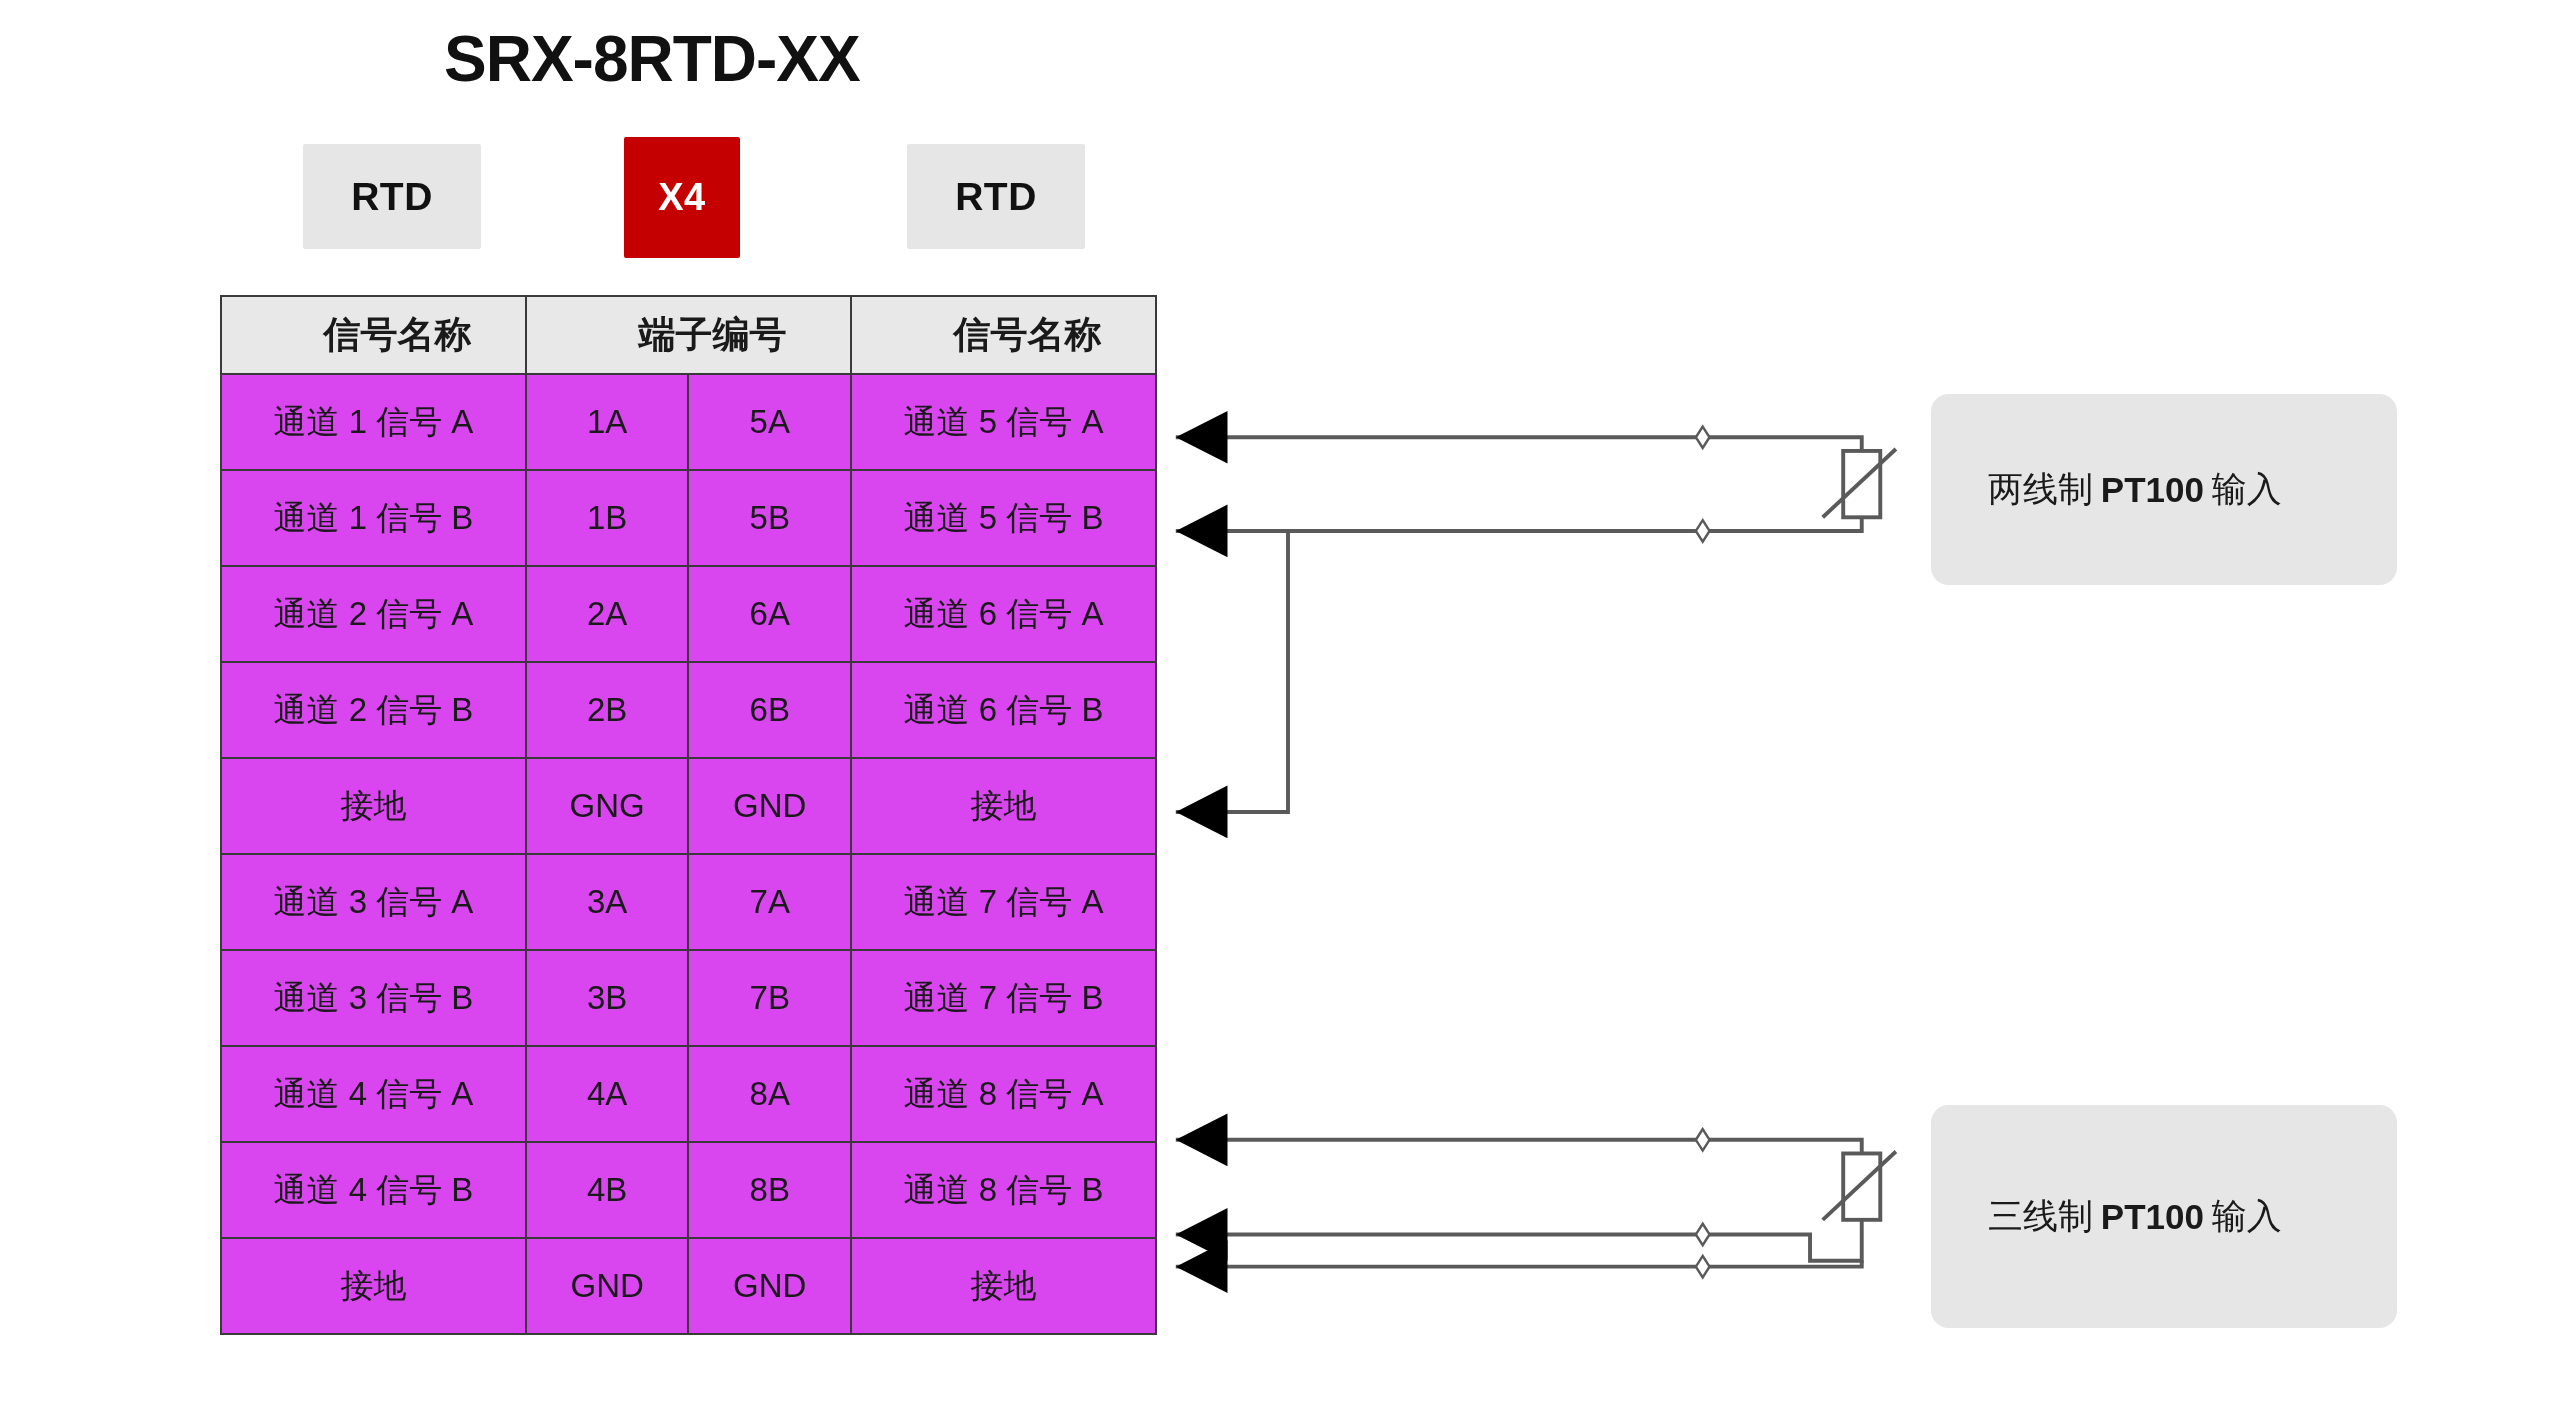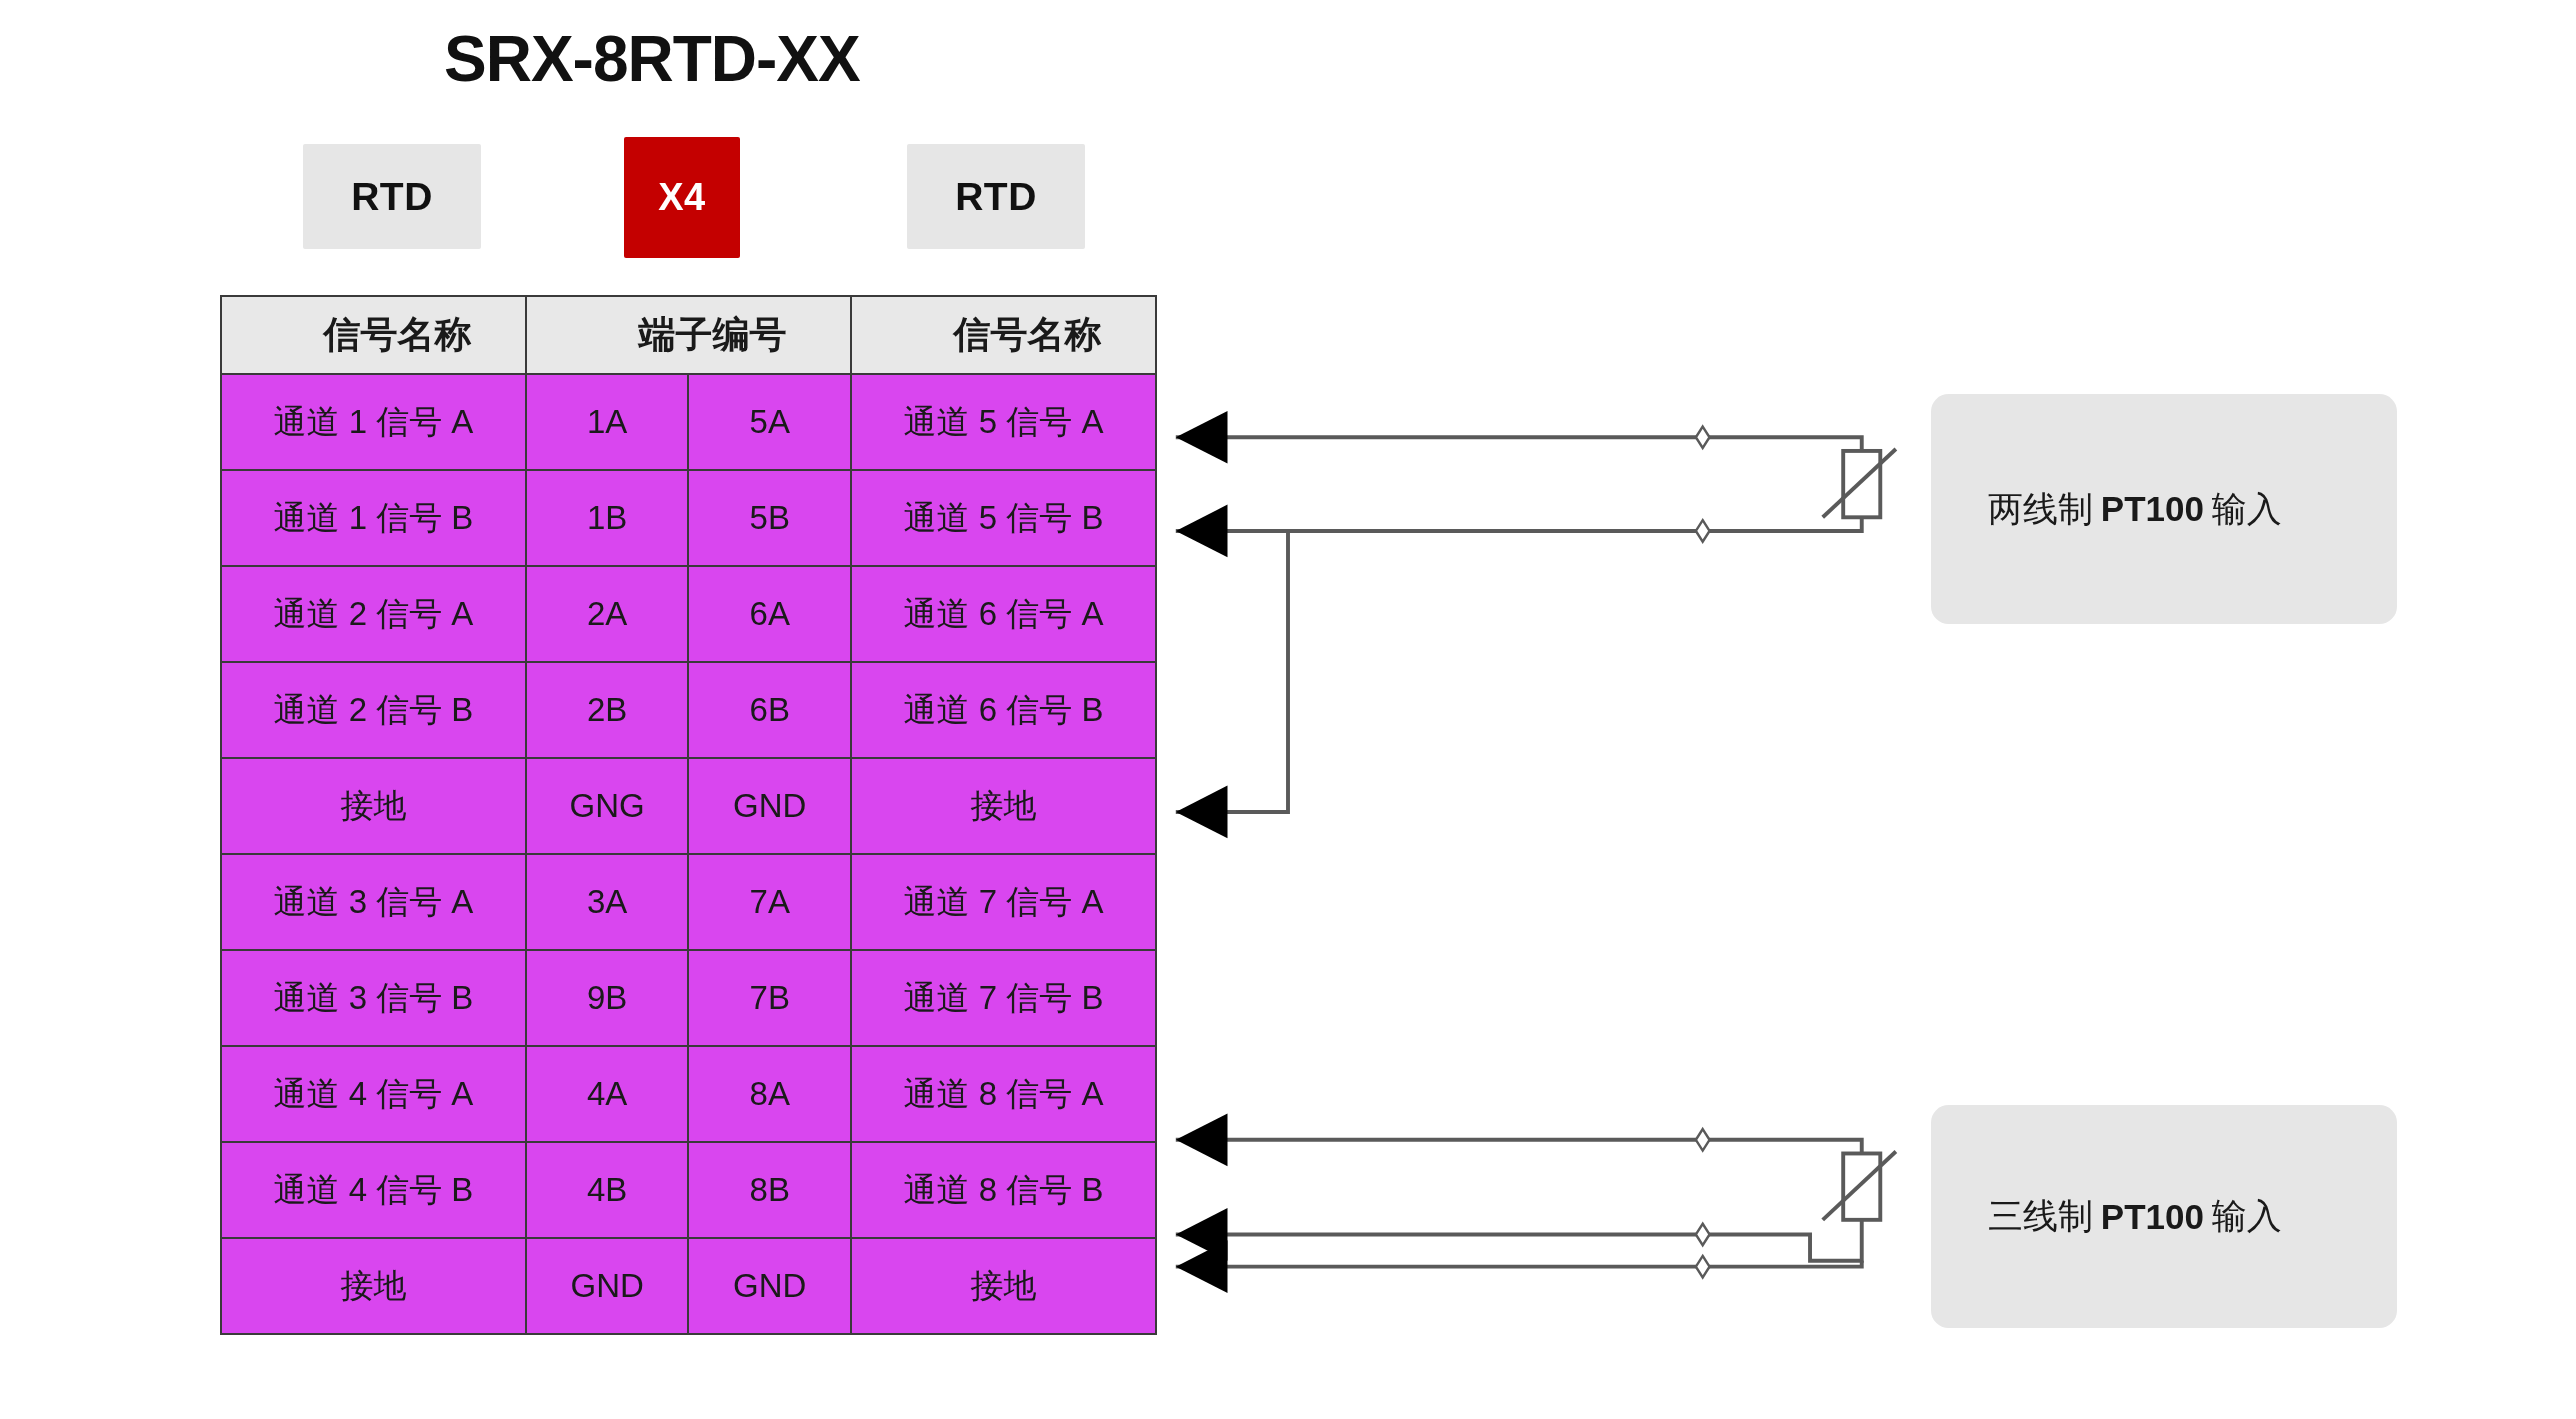--- a/index.html
+++ b/index.html
@@ -104,21 +104,21 @@
     padding-left: 57px;
     box-sizing: border-box;
     font-size: 35px;
     color: #1a1a1a;
     white-space: nowrap;
   }
   .callout b {
     font-weight: 800;
     padding: 0 7.8px;
   }
-  #callout-two-wire   { left: 1931px; top: 394px;  width: 466px; height: 230px; }
+  #callout-two-wire   { left: 1931px; top: 394px;  width: 466px; height: 191px; }
   #callout-three-wire { left: 1931px; top: 1105px; width: 466px; height: 223px; }
 </style>
 </head>
 <body>
 
 <div id="page-title">SRX-8RTD-XX</div>
 
 <div id="chip-rtd-left" class="chip chip-gray">RTD</div>
 
 <div id="chip-x4" class="chip chip-red" style="background: rgb(196, 0, 0);">X4</div>
@@ -171,21 +171,21 @@
         <td>接地</td>
       </tr>
       <tr>
         <td>通道 3 信号 A</td>
         <td class="term">3A</td>
         <td class="term">7A</td>
         <td>通道 7 信号 A</td>
       </tr>
       <tr>
         <td>通道 3 信号 B</td>
-        <td class="term">9B</td>
+        <td class="term">3B</td>
         <td class="term">7B</td>
         <td>通道 7 信号 B</td>
       </tr>
       <tr>
         <td>通道 4 信号 A</td>
         <td class="term">4A</td>
         <td class="term">8A</td>
         <td>通道 8 信号 A</td>
       </tr>
       <tr>

